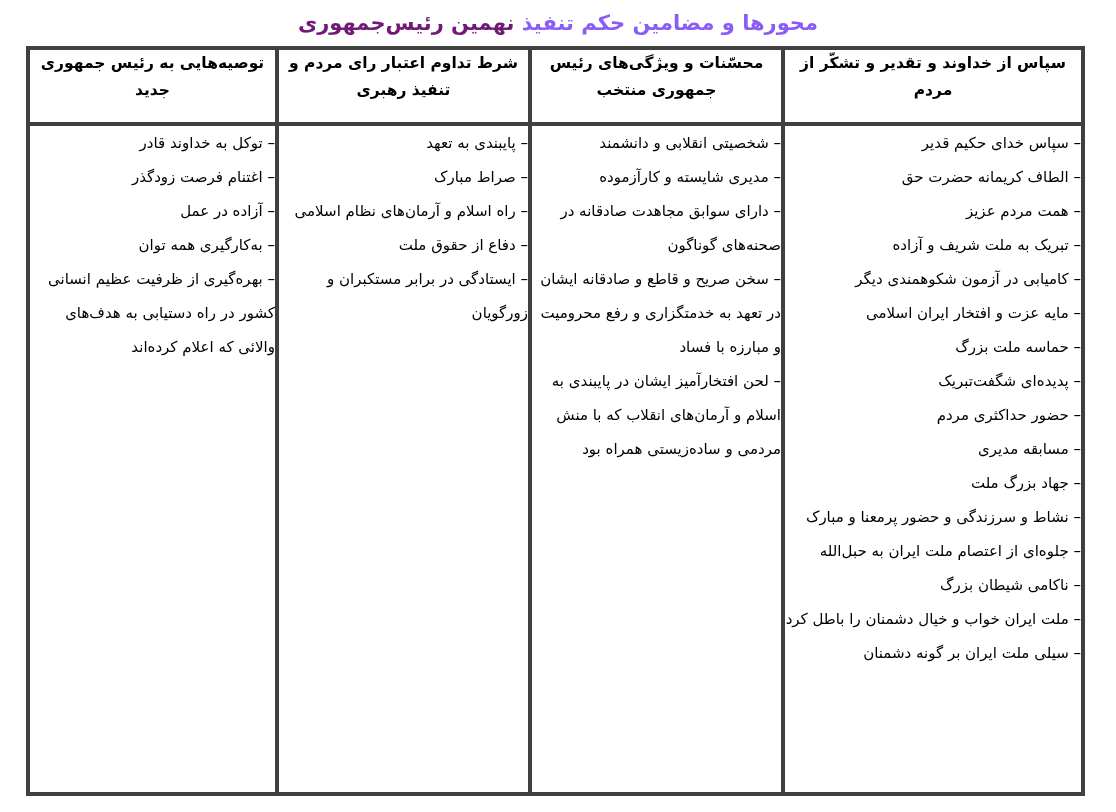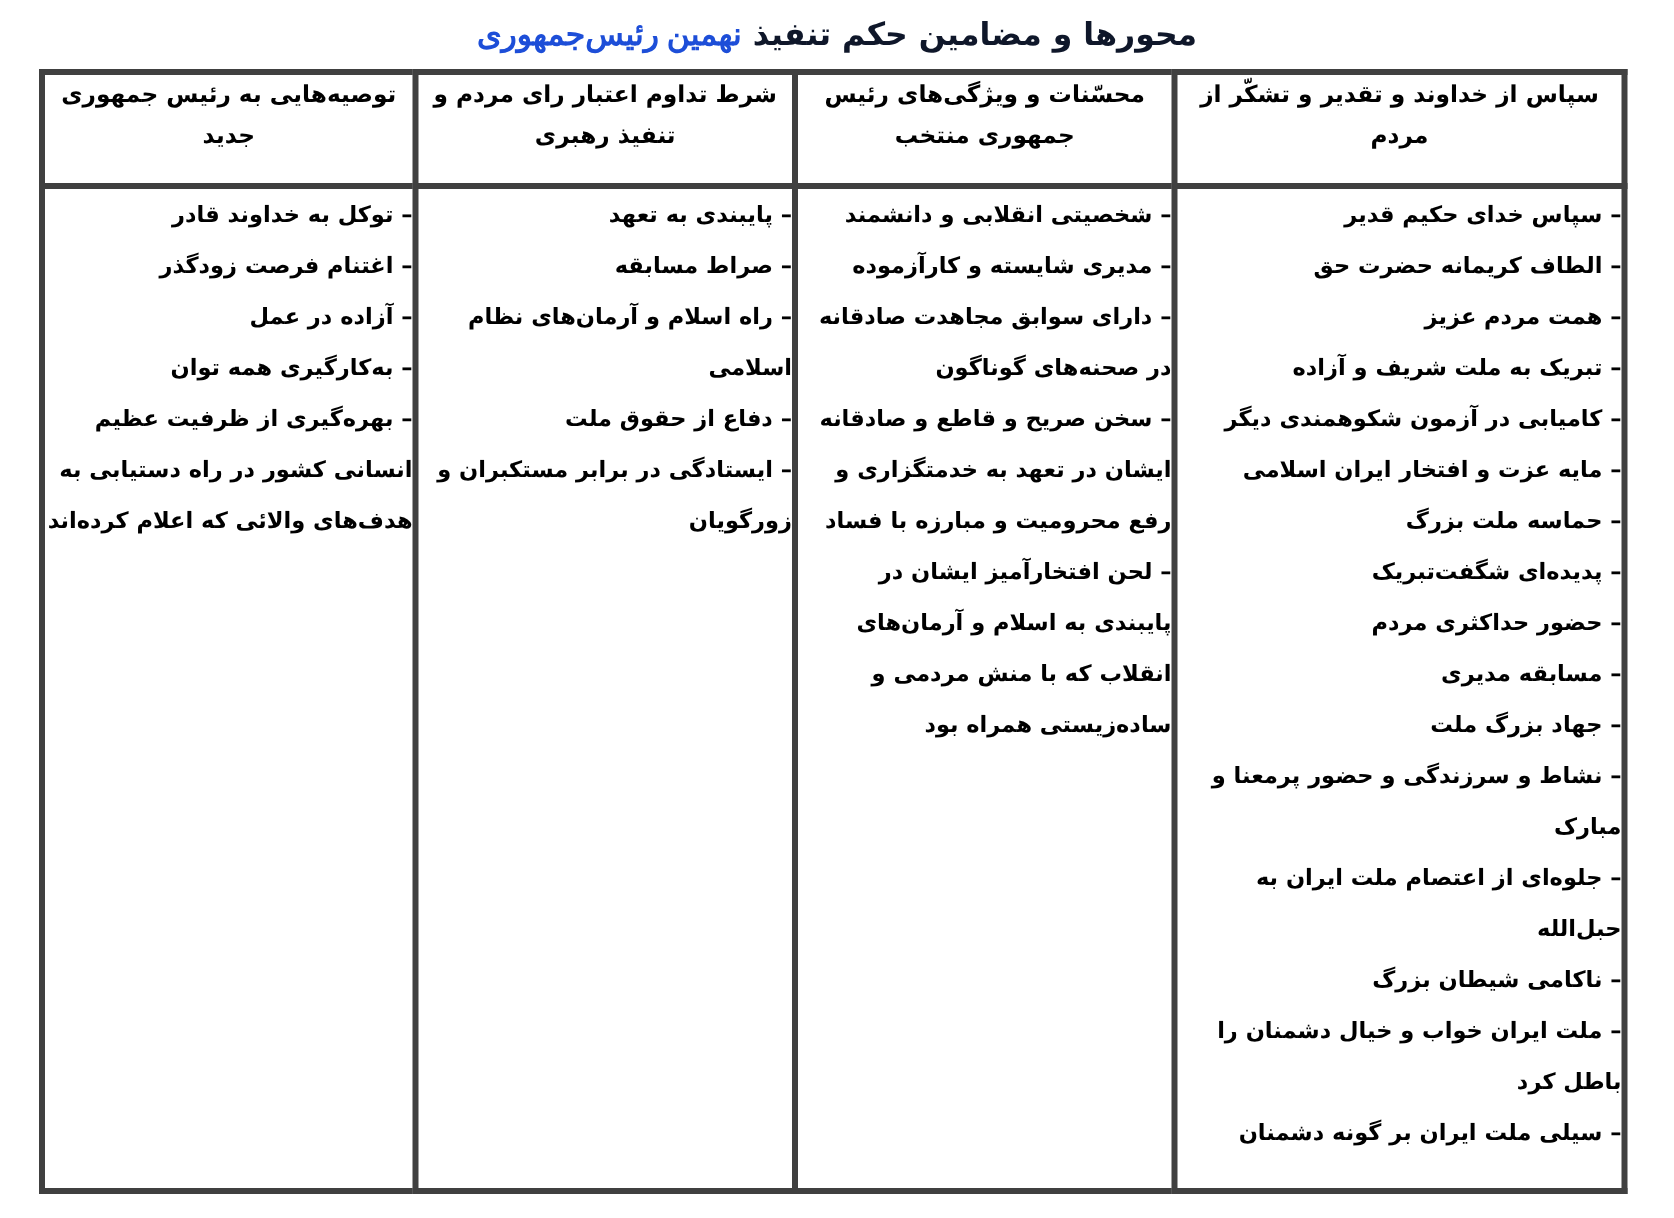--- a/index.html
+++ b/index.html
@@ -75,40 +75,40 @@
     padding: 9px 12px 12px 12px;
     height: 666px;
   }
   .item-list {
     list-style: none;
     margin: 0;
     padding: 0;
   }
   .item-list li {
     font-size: 15px;
-    font-weight: bold;
+    font-weight: normal;
     color: #000000;
     line-height: 34px;
     text-align: right;
     text-indent: 0;
   }
   
   col.c1 { width: 300px; }
   col.c2 { width: 253px; }
   col.c3 { width: 253px; }
   col.c4 { width: 249px; }
 </style>
 </head>
 <body>
 
 <div id="page">
 
   <div class="title-bar">
     <span class="title-text">
-      <span class="title-part-1" style="color: #0f172a; text-align: center;">محورها و مضامین حکم تنفیذ </span><span class="title-part-2" style="color: #1d4ed8; font-family: Liberation Serif, serif;">نهمین رئیس‌جمهوری</span>
+      <span class="title-part-1" style="color: #8b5cf6; text-align: center;">محورها و مضامین حکم تنفیذ </span><span class="title-part-2" style="color: #701a75;">نهمین رئیس‌جمهوری</span>
     </span>
   </div>
 
   <div class="table-wrap">
     <table class="main-table">
       <colgroup>
         <col class="c1">
           <col class="c2">
           <col class="c3">
           <col class="c4">
@@ -156,21 +156,21 @@
                 <li>– شخصیتی انقلابی و دانشمند</li>
                 <li>– مدیری شایسته و کارآزموده</li>
                 <li>– دارای سوابق مجاهدت صادقانه در صحنه‌های گوناگون</li>
                 <li>– سخن صریح و قاطع و صادقانه ایشان در تعهد به خدمتگزاری و رفع محرومیت و مبارزه با فساد</li>
                 <li>– لحن افتخارآمیز ایشان در پایبندی به اسلام و آرمان‌های انقلاب که با منش مردمی و ساده‌زیستی همراه بود</li>
               </ul>
           </td>
           <td class="col-body">
             <ul class="item-list">
                 <li>– پایبندی به تعهد</li>
-                <li>– صراط مسابقه</li>
+                <li>– صراط مبارک</li>
                 <li>– راه اسلام و آرمان‌های نظام اسلامی</li>
                 <li>– دفاع از حقوق ملت</li>
                 <li>– ایستادگی در برابر مستکبران و زورگویان</li>
               </ul>
           </td>
           <td class="col-body">
             <ul class="item-list">
                 <li>– توکل به خداوند قادر</li>
                 <li>– اغتنام فرصت زودگذر</li>
                 <li>– آزاده در عمل</li>

